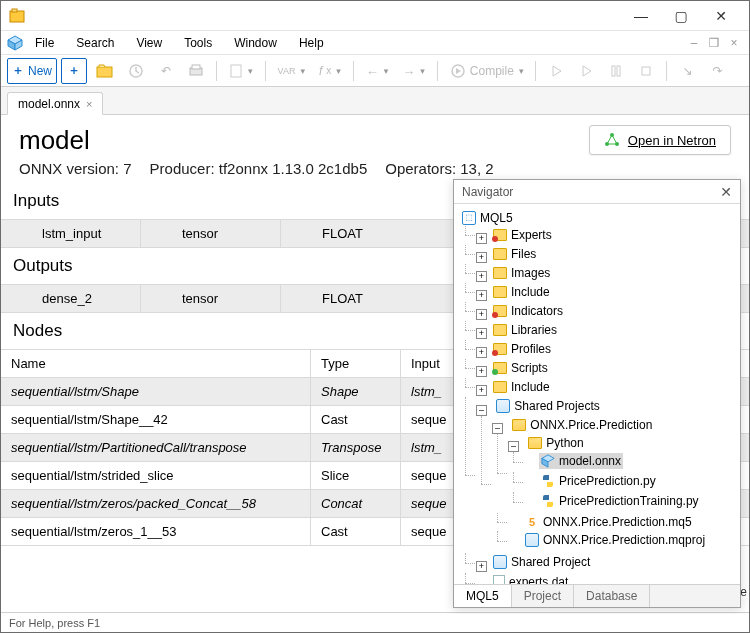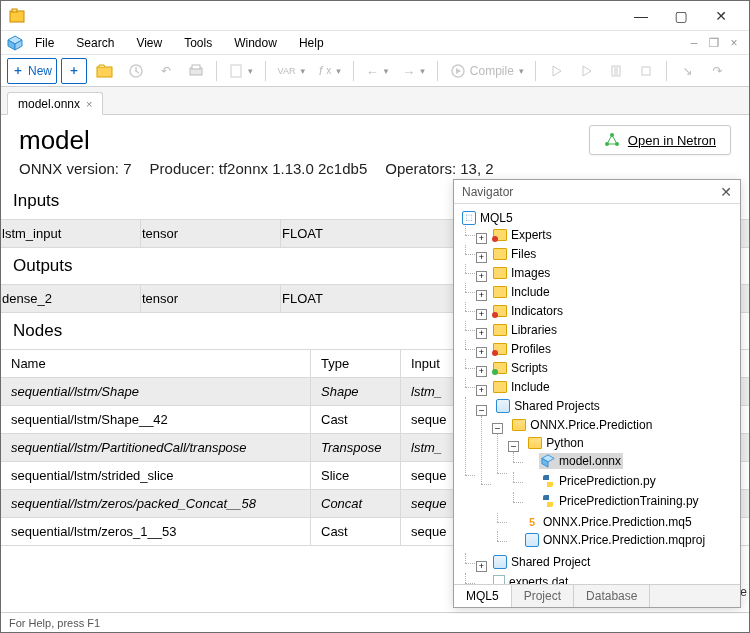--- a/index.html
+++ b/index.html
@@ -97,21 +97,21 @@
   .netron-icon { width:16px;height:16px; }
 
   .section-title { padding: 8px 12px; font-size: 17px; font-weight:400; }
   .grid-row {
     display:grid;
     grid-template-columns: 140px 140px 1fr;
     border-top:1px solid #d9d9d9;
     border-bottom:1px solid #d9d9d9;
   }
   .grid-row.alt { background:#ececec; }
-  .grid-row > div { padding:6px 1px; border-right:1px solid #d9d9d9; font-size:13px;}
+  .grid-row > div { padding:6px 7px; border-right:1px solid #d9d9d9; font-size:13px;margin-left:34px;}
   .grid-row > div:last-child { border-right:none; }
 
   .nodes-head, .nodes-row {
     display:grid;
     grid-template-columns: 310px 90px 1fr;
     border-bottom:1px solid #d9d9d9;
   }
   .nodes-head > div, .nodes-row > div { padding:6px 10px; font-size:13px; border-right:1px solid #d9d9d9;}
   .nodes-head > div:last-child, .nodes-row > div:last-child { border-right:none;}
   .nodes-head { border-top:1px solid #d9d9d9; }

